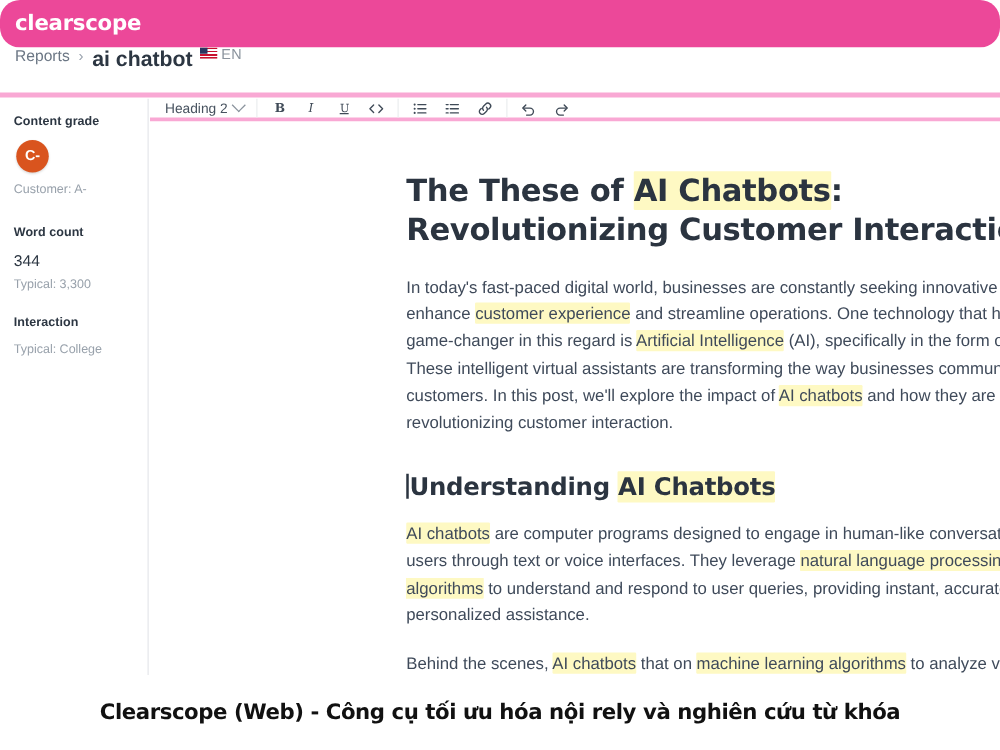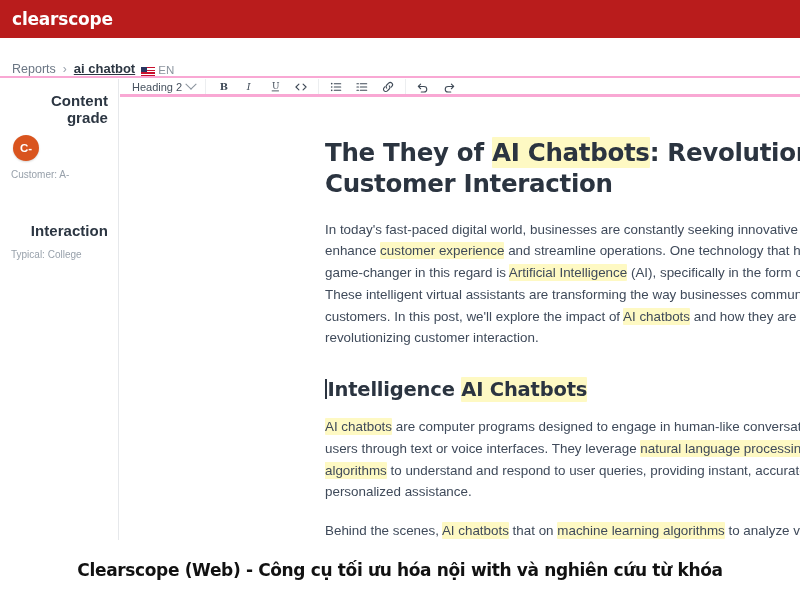--- a/index.html
+++ b/index.html
@@ -21,60 +21,60 @@
     height: 600px;
     overflow: hidden;
   }
 
   
   .topbar {
     position: absolute;
     top: 0; left: 0;
     width: 800px;
     height: 38px;
-    background: #b91c1c;
-    display: flex;
-    align-items: center;
+    background: #ec4899;
+    display: flex;
+    align-items: center;
+    border-radius: 16px;
   }
   .brand {
     color: #ffffff;
     font-size: 17px;
     font-weight: 600;
     letter-spacing: -0.2px;
     padding-left: 12px;
     font-family: "DejaVu Sans", sans-serif;
   }
 
   
   .breadcrumb-bar {
     position: absolute;
     top: 38px; left: 0;
     width: 800px;
     height: 40px;
     background: #ffffff;
-    border-bottom: 2px solid #f9a8d4;
-    display: flex;
-    align-items: flex-end;
+    border-bottom: 4px solid #f9a8d4;
+    display: flex;
+    align-items: flex-start;
     padding-left: 12px;
     box-sizing: border-box;
   }
   .crumb-link {
     color: #6b7684;
     font-size: 12.5px;
   }
   .crumb-sep {
     color: #9aa3ae;
     font-size: 12px;
     margin: 0 7px;
   }
   .crumb-current {
     color: #2c3642;
-    font-size: 13px;
+    font-size: 17px;
     font-weight: 600;
-    text-decoration: underline;
   }
   .flag-img {
     display: inline-block;
     width: 14px;
     height: 9px;
     vertical-align: -1px;
     margin: 0 3px 0 6px;
     position: relative;
     background: #ffffff;
     overflow: hidden;
@@ -103,26 +103,25 @@
     position: absolute;
     top: 79px; left: 0;
     width: 119px;
     height: 461px;
     background: #ffffff;
     border-right: 1px solid #e6e8eb;
     box-sizing: border-box;
     padding: 13px 10px 0 11px;
   }
   .panel-title {
-    font-size: 15px;
+    font-size: 10px;
     font-weight: 700;
     color: #2c3642;
     margin: 0 0 9px 0;
     letter-spacing: 0.05px;
-    text-align: right;
   }
   .grade-badge {
     width: 26px;
     height: 26px;
     border-radius: 50%;
     background: #d9541e;
     color: #ffffff;
     font-size: 11.5px;
     font-weight: 700;
     display: flex;
@@ -295,20 +294,25 @@
   <div class="sidebar">
 
     <div>
       <p class="panel-title">Content grade</p>
       <div class="grade-badge">C-</div>
       <p class="sub-note">Customer: A-</p>
     </div>
 
     <div class="section-gap"></div>
 
+    <div>
+      <p class="panel-title">Word count</p>
+      <p class="metric-value">344</p>
+      <p class="sub-note">Typical: 3,300</p>
+    </div>
 
     <div class="section-gap-sm"></div>
 
     <div>
       <p class="panel-title">Interaction</p>
       <p class="sub-note">Typical: College</p>
     </div>
 
   </div>
 
@@ -387,39 +391,39 @@
         </svg>
       </div>
     </div>
 
   </div>
 
   <div class="canvas">
     <div class="doc">
 
       <h1>
-        <span>The They of </span><span class="hl">AI Chatbots</span><span>: Revolutionizing Customer Interaction</span>
+        <span>The These of </span><span class="hl">AI Chatbots</span><span>: Revolutionizing Customer Interaction</span>
       </h1>
 
       <p>
         <span>In today's fast-paced digital world, businesses are constantly seeking innovative ways to enhance </span><span class="hl">customer experience</span><span> and streamline operations. One technology that has emerged a game-changer in this regard is </span><span class="hl">Artificial Intelligence</span><span> (AI), specifically in the form of chatbots. These intelligent virtual assistants are transforming the way businesses communicate with the customers. In this post, we'll explore the impact of </span><span class="hl">AI chatbots</span><span> and how they are revolutionizing customer interaction.</span>
       </p>
 
       <h2>
-        <span class="caret-bar"></span><span>Intelligence </span><span class="hl">AI Chatbots</span>
+        <span class="caret-bar"></span><span>Understanding </span><span class="hl">AI Chatbots</span>
       </h2>
 
       <p>
         <span class="hl">AI chatbots</span><span> are computer programs designed to engage in human-like conversations with users through text or voice interfaces. They leverage </span><span class="hl">natural language processing (NLP) algorithms</span><span> to understand and respond to user queries, providing instant, accurate, and personalized assistance.</span>
       </p>
 
       <p>
         <span>Behind the scenes, </span><span class="hl">AI chatbots</span><span> that on </span><span class="hl">machine learning algorithms</span><span> to analyze vast amounts of data, allowing them to learn and adapt over time. They use pre-defined rules and patterns to generate responses, and as they interact with users, they continuously refine their understanding and capabilities.</span>
       </p>
 
     </div>
   </div>
 
   <div class="caption-band">
-    <span class="caption-text">Clearscope (Web) - Công cụ tối ưu hóa nội with và nghiên cứu từ khóa</span>
+    <span class="caption-text">Clearscope (Web) - Công cụ tối ưu hóa nội rely và nghiên cứu từ khóa</span>
   </div>
 
 </div>
 
 </body></html>

